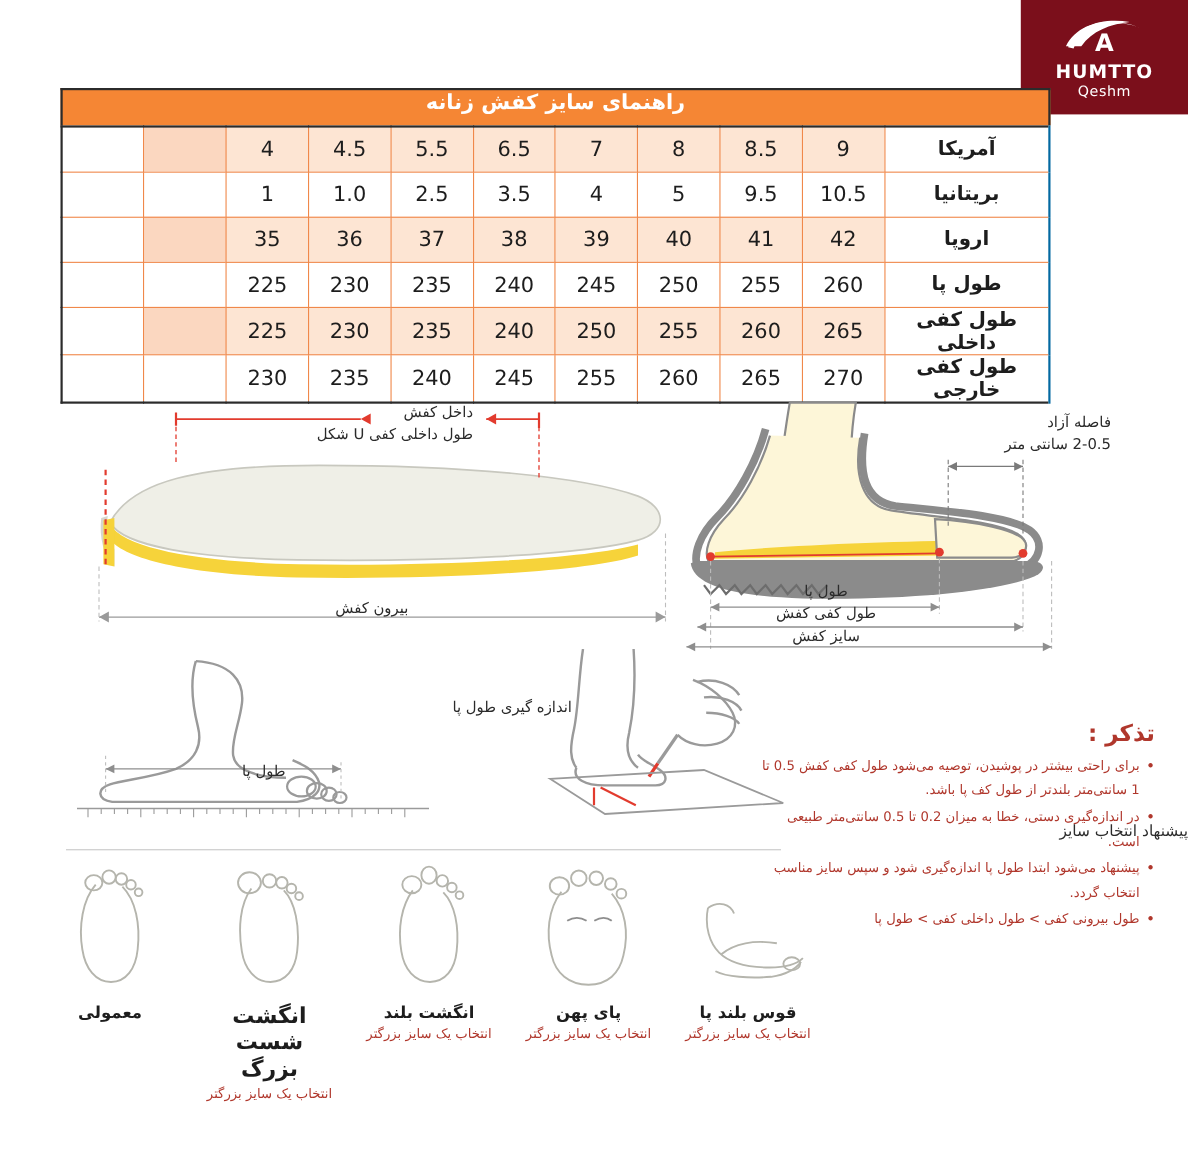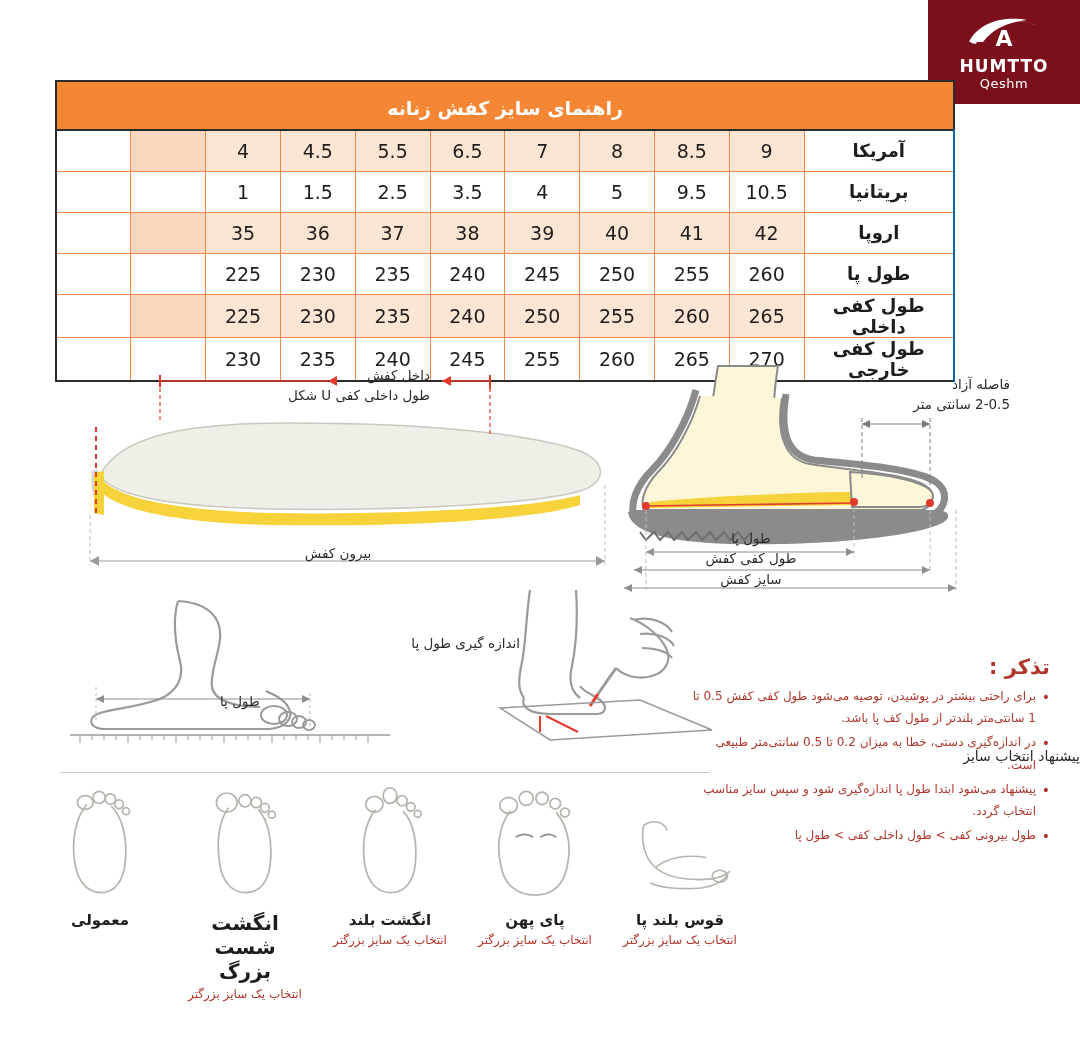--- a/index.html
+++ b/index.html
@@ -48,21 +48,21 @@
     table-layout: fixed;
     border: 2px solid #2b2b2b;
     background: #fff;
   }
   table.sizes caption {
     caption-side: top;
     background: #f58634;
     color: #ffffff;
     font-size: 19px;
     font-weight: bold;
-    padding: 15px 0 10px 0;
+    padding: 0 0 10px 0;
     border: 2px solid #2b2b2b;
     border-bottom: none;
   }
   table.sizes td {
     border: 1px solid #f0884a;
     text-align: center;
     font-size: 19px;
     color: #1d1d1d;
     height: 41px;
     padding: 0 2px;
@@ -188,21 +188,21 @@
             <td class="blank">&nbsp;</td>
           </tr>
           <tr>
             <td class="rowlabel">بریتانیا</td>
             <td>10.5</td>
             <td>9.5</td>
             <td>5</td>
             <td>4</td>
             <td>3.5</td>
             <td>2.5</td>
-            <td>1.5</td>
+            <td>1.0</td>
             <td>1</td>
             <td class="blank">&nbsp;</td>
             <td class="blank">&nbsp;</td>
           </tr>
           <tr>
             <td class="rowlabel">اروپا</td>
             <td class="shade-lite">42</td>
             <td class="shade-lite">41</td>
             <td class="shade-lite">40</td>
             <td class="shade-lite">39</td>

